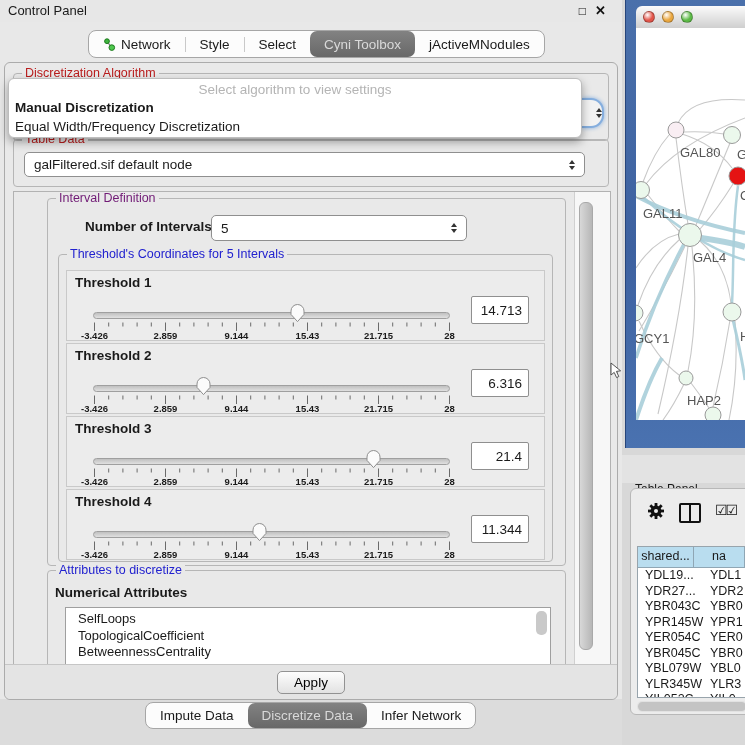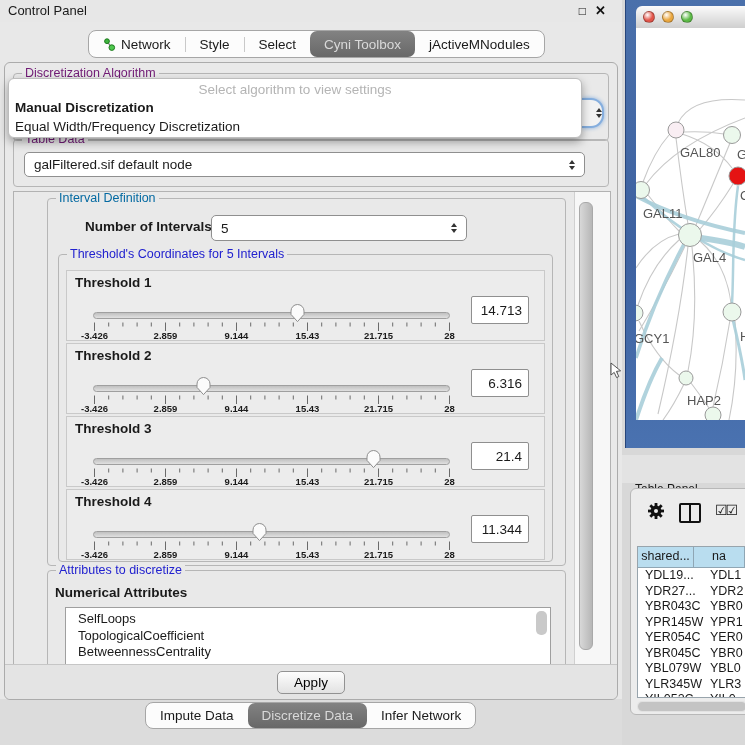--- a/index.html
+++ b/index.html
@@ -19,22 +19,22 @@
   .tabbar.top{left:88px;top:30px;}
   .tabbar.bottom{left:145px;top:702px;height:25px;justify-content:flex-end;}
   .tab{display:flex;align-items:center;gap:5px;padding:0 14px;font-size:13.5px;height:100%;white-space:nowrap;}
   .tab.selected{background:linear-gradient(#828282,#686868);color:#d9d9d9;border-radius:7px;}
   .tabsep{width:1px;height:15px;background:#c9c9c9;}
   
   .content{position:absolute;left:4px;top:62px;width:612px;height:636px;background:#e9e9e9;
            border:1px solid #ababab;border-radius:6px;}
   .group{position:absolute;border:1px solid #b6b6b6;border-radius:4px;}
   .glabel{position:absolute;top:-8px;left:8px;background:#e9e9e9;padding:0 3px;font-size:12.5px;white-space:nowrap;}
-  .glabel.dark{color:#701a75;text-align:center;}
-  .glabel.green{color:#0369a1;}
+  .glabel.dark{color:#b91c1c;text-align:center;}
+  .glabel.green{color:#701a75;}
   .glabel.blue{color:#2121cf;}
   #algoGroup{left:8px;top:10px;width:594px;height:66px;}
   .combo-frag{position:absolute;right:4px;top:24px;width:20px;height:26px;background:#f2f2f2;
               border:2px solid #85aede;border-left:none;border-radius:0 13px 13px 0;
               box-shadow:0 0 4px #85aede;display:flex;align-items:center;justify-content:center;}
   #tableDataGroup{left:8px;top:76px;width:594px;height:46px;}
   .combo{position:absolute;background:#fff;border:1px solid #8f8f8f;border-radius:5px;
          font-size:13.5px;display:flex;align-items:center;padding:0 9px;box-sizing:border-box;}
   #tableDataCombo{left:10px;top:12px;width:561px;height:25px;}
   .stepper{margin-left:auto;display:flex;flex-direction:column;gap:2px;align-items:center;}

